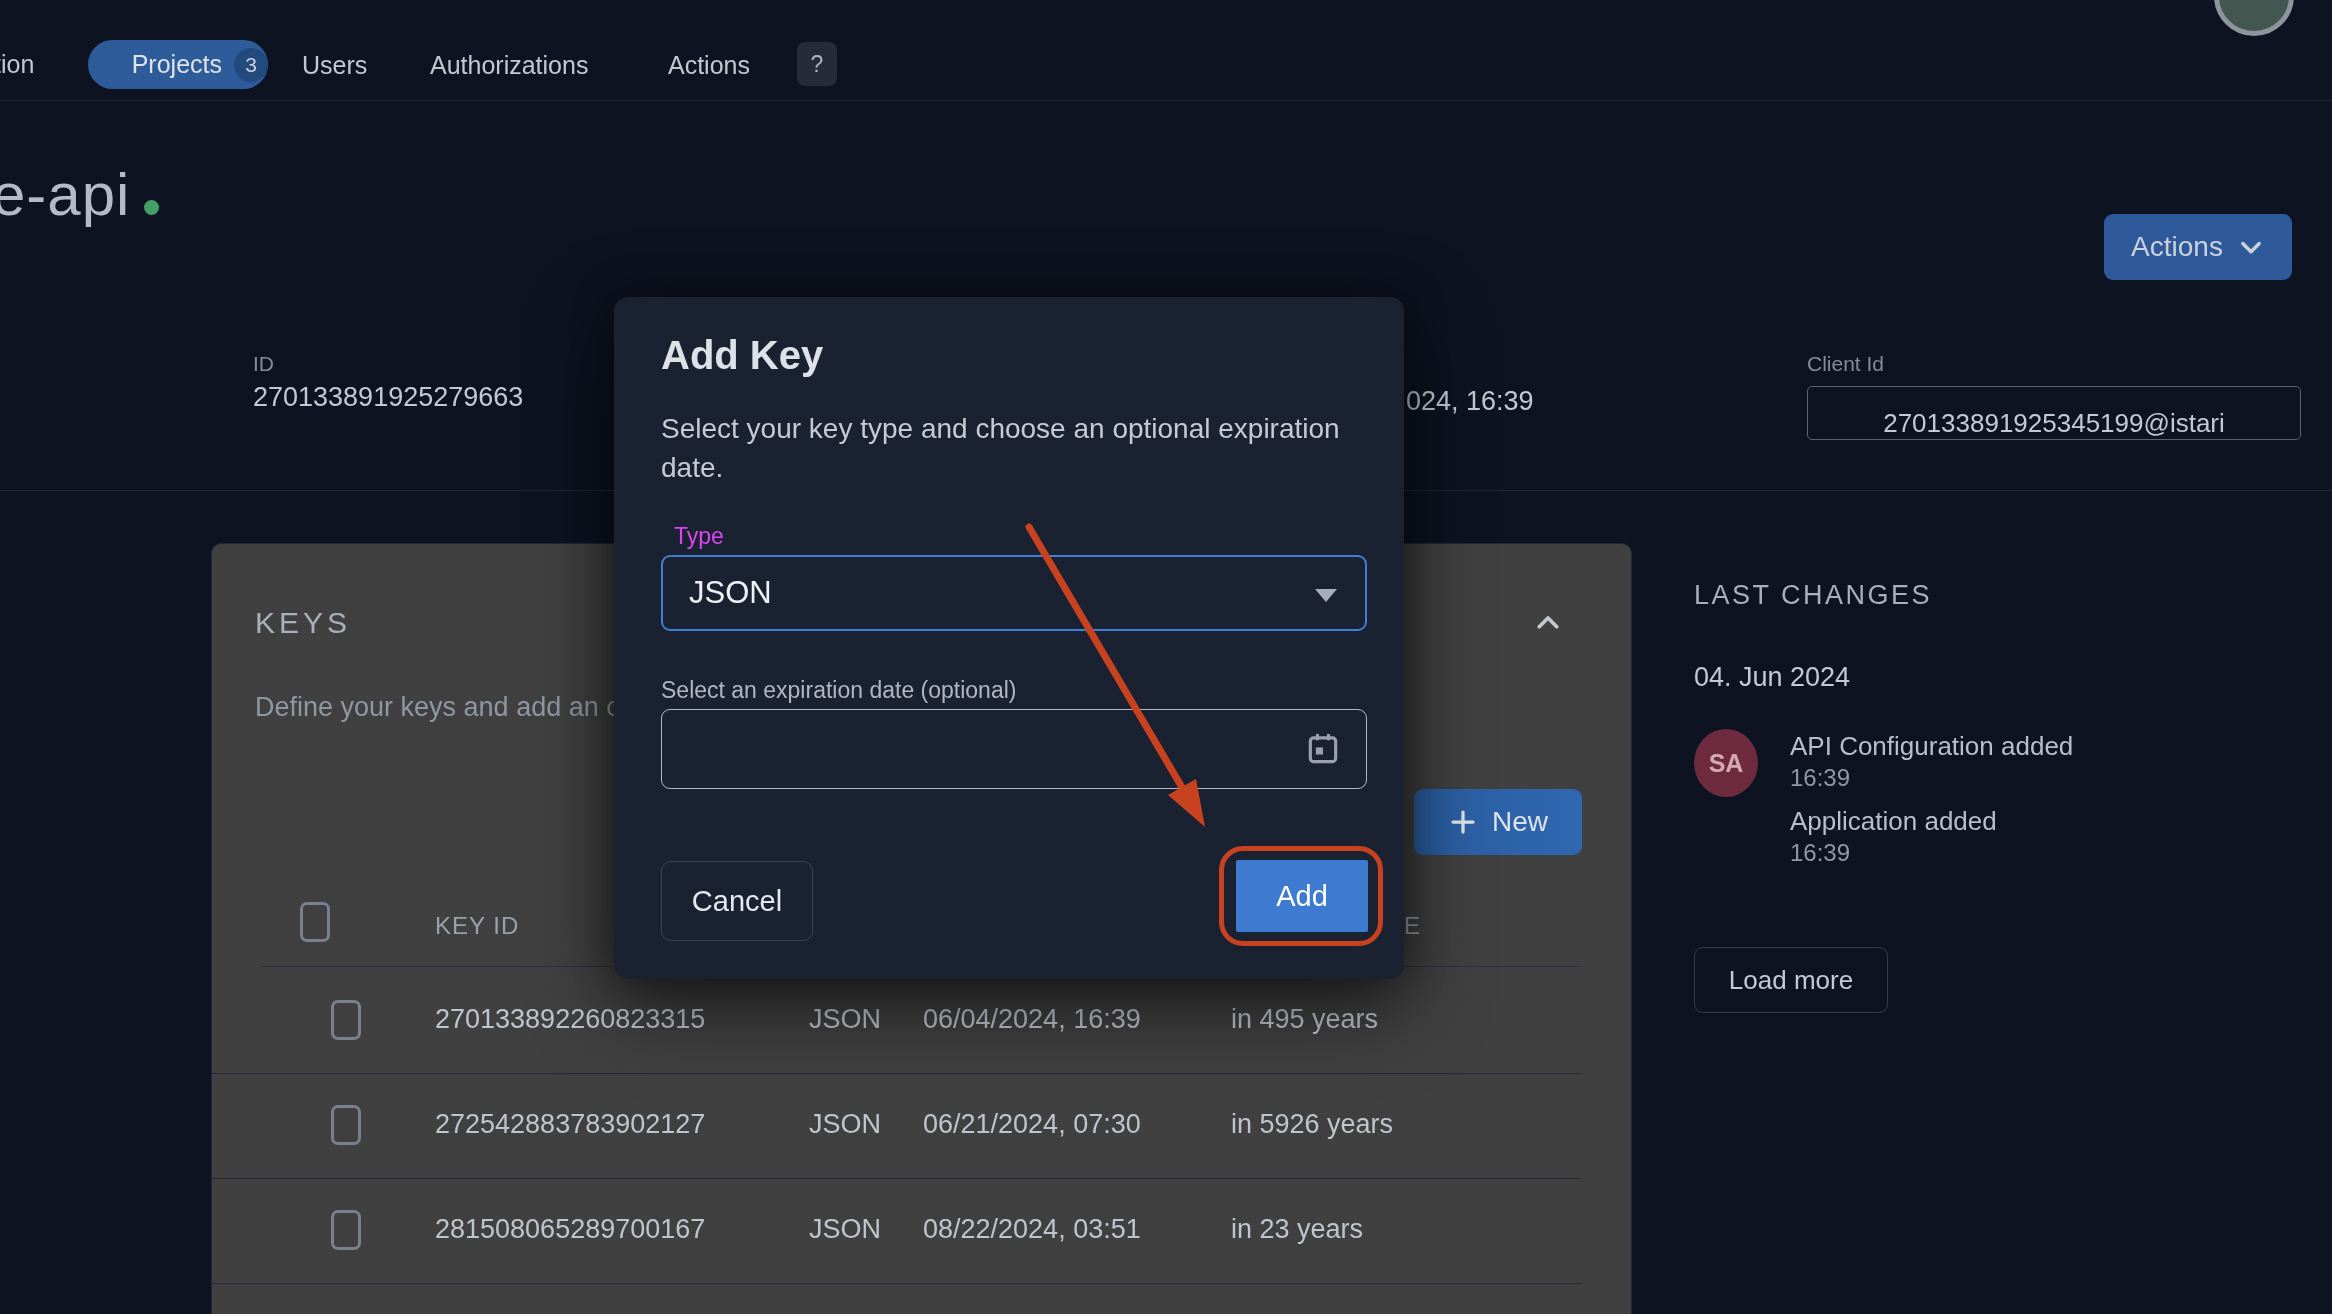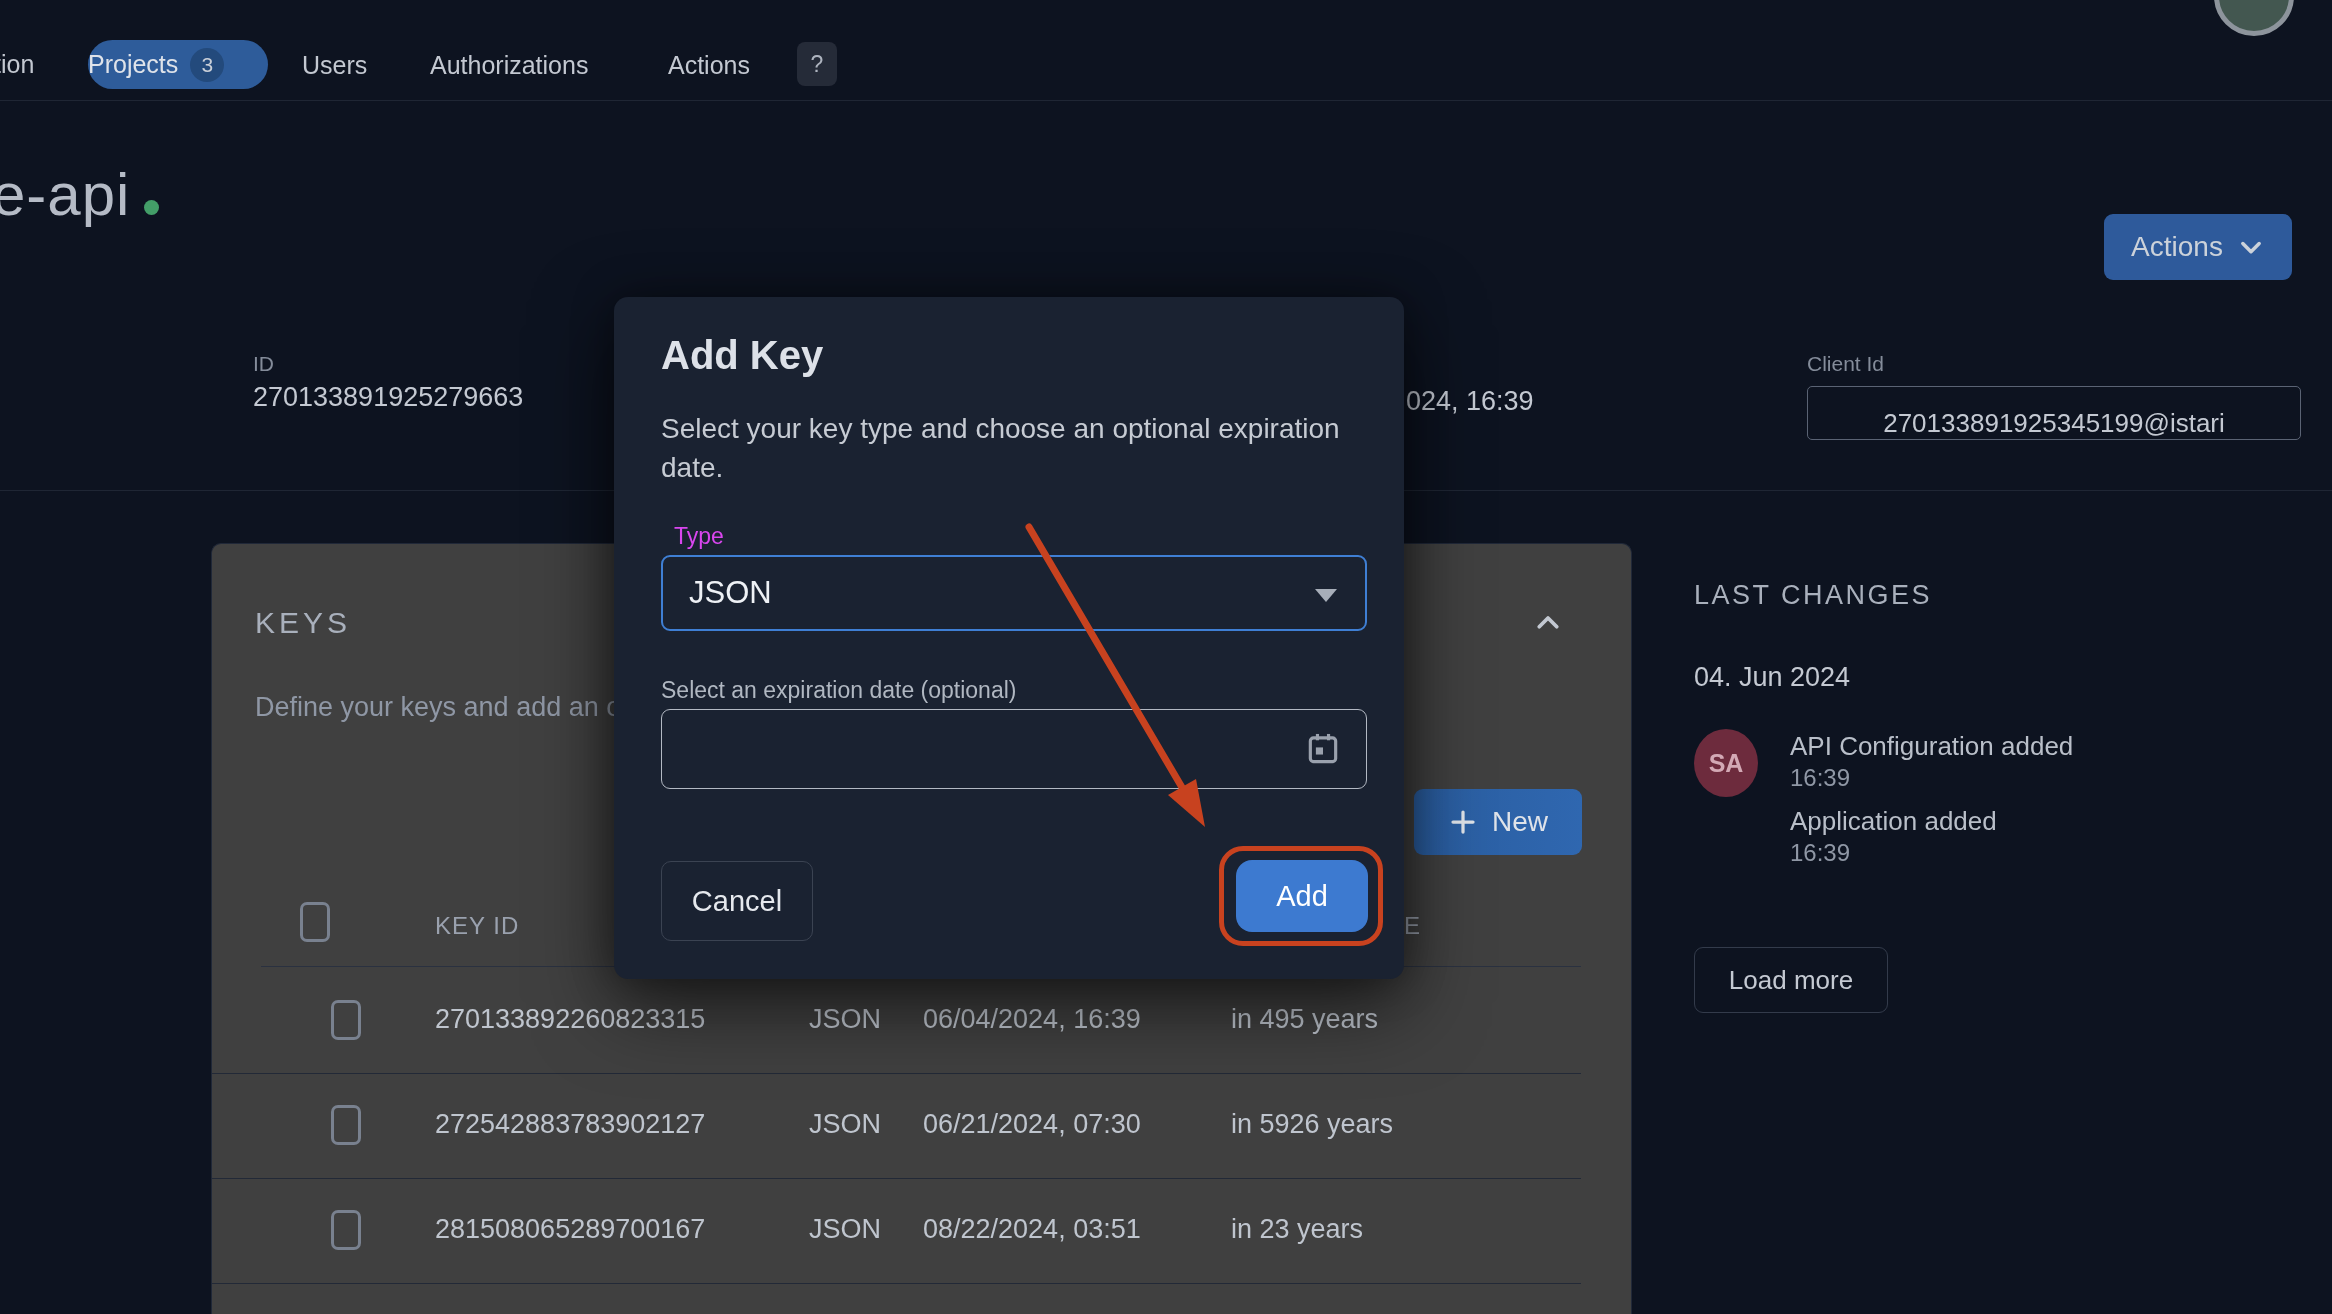--- a/index.html
+++ b/index.html
@@ -3,21 +3,21 @@
 <meta charset="utf-8">
 <style>
   html,body{margin:0;padding:0;background:#0d1320;}
   #app{position:relative;width:2332px;height:1314px;background:#0d1320;overflow:hidden;
        font-family:"Liberation Sans",sans-serif;color:#c4c9d2;}
 
   
   .nav{position:absolute;left:0;top:0;width:2332px;height:100px;border-bottom:1px solid #1f2634;}
   .nav-frag{position:absolute;left:-6px;top:50px;font-size:25px;color:#c3c8d1;}
   .pill{position:absolute;left:88px;top:40px;width:180px;height:49px;border-radius:26px;
-        background:#2e5c9a;display:flex;align-items:center;justify-content:flex-start;gap:12px;cursor:pointer;}
+        background:#2e5c9a;display:flex;align-items:center;justify-content:flex-end;gap:12px;cursor:pointer;}
   .pill .lbl{font-size:25px;color:#dfe3ea;}
   .badge{width:34px;height:34px;border-radius:50%;background:#234a7c;color:#c9cfd8;
          font-size:21px;display:flex;align-items:center;justify-content:center;}
   .navitem{position:absolute;top:51px;font-size:25px;color:#c3c8d1;cursor:pointer;}
   .ni-users{left:302px;} .ni-auth{left:430px;} .ni-actions{left:668px;}
   .help-btn{position:absolute;left:797px;top:42px;width:40px;height:44px;border-radius:8px;
             background:#252b38;color:#aeb4bf;font-size:23px;display:flex;align-items:center;justify-content:center;cursor:pointer;}
   .avatar-arc{position:absolute;left:2214px;top:-44px;width:70px;height:70px;border-radius:50%;
               background:#435750;border:5px solid #8d949c;}
 
@@ -79,21 +79,21 @@
             box-sizing:border-box;display:flex;align-items:center;cursor:pointer;}
   .m-select .val{margin-left:26px;font-size:31px;color:#eef1f5;}
   .m-select .caret{position:absolute;right:28px;top:32px;width:0;height:0;
                    border-left:11px solid transparent;border-right:11px solid transparent;border-top:13px solid #a7aeb9;}
   .m-date-label{position:absolute;left:47px;top:380px;font-size:23px;color:#b0b7c1;}
   .m-date{position:absolute;left:47px;top:412px;width:706px;height:80px;border:1px solid #b3b9c3;border-radius:9px;
           box-sizing:border-box;cursor:text;}
   .cal-icon{position:absolute;right:24px;top:20px;color:#9aa1ad;}
   .m-cancel{position:absolute;left:47px;top:564px;width:150px;height:78px;border:1px solid #3b4352;border-radius:10px;
             display:flex;align-items:center;justify-content:center;font-size:29px;color:#e6e9ee;cursor:pointer;background:transparent;}
-  .m-add{position:absolute;left:622px;top:563px;width:132px;height:72px;border-radius:16px;background:#3d7ad0;
+  .m-add{position:absolute;left:622px;top:563px;width:132px;height:72px;border-radius:2px;background:#3d7ad0;
          display:flex;align-items:center;justify-content:center;font-size:29px;color:#ffffff;cursor:pointer;}
   .ann-ring{position:absolute;left:605px;top:549px;width:164px;height:100px;border:5px solid #c8421f;
             border-radius:24px;box-sizing:border-box;pointer-events:none;}
   .arrow-svg{position:absolute;left:0;top:0;z-index:50;pointer-events:none;}
 </style>
 </head>
 <body>
 
 <div id="app">
 

